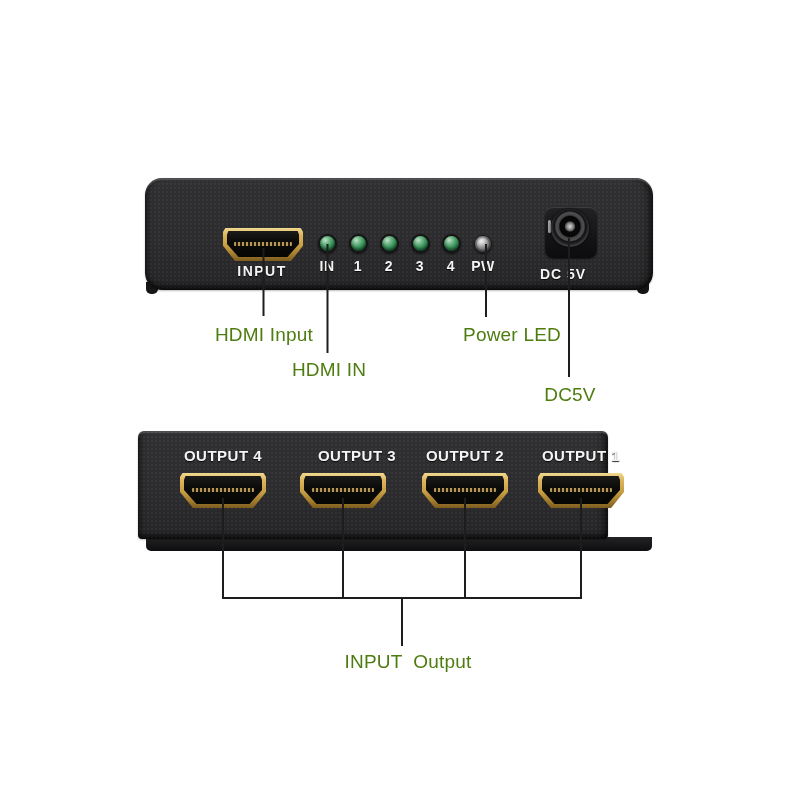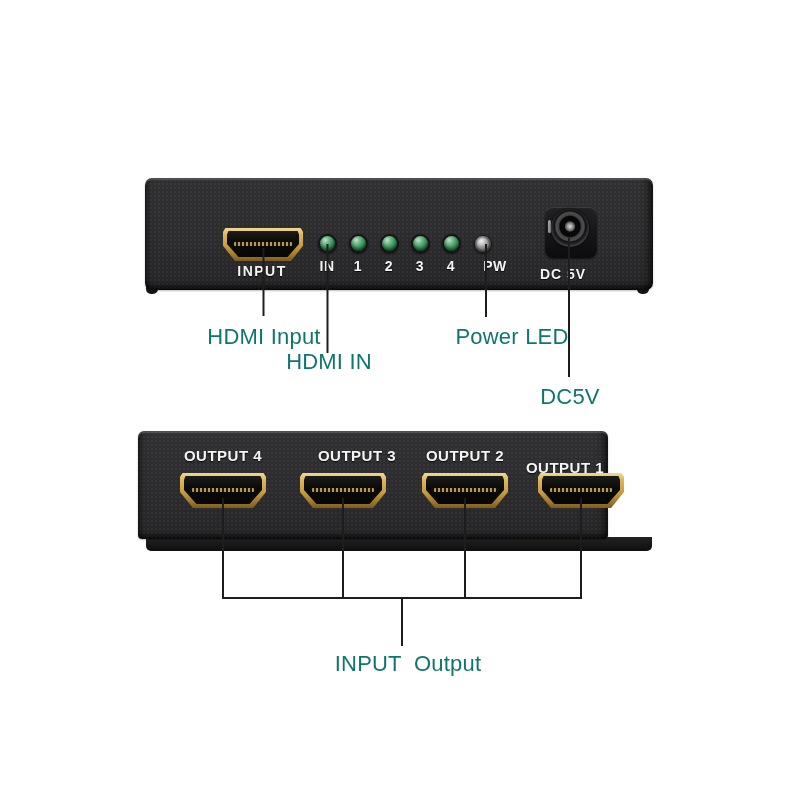--- a/index.html
+++ b/index.html
@@ -6,21 +6,21 @@
   .stage{position:relative;width:800px;height:800px;background:#ffffff;overflow:hidden;
          font-family:"Liberation Sans",sans-serif;}
 
   
   .panel{
     position:absolute;
     background:
       radial-gradient(rgba(255,255,255,0.045) 1px, transparent 1.2px),
       linear-gradient(180deg,#37373a 0%, #2f2f31 8%, #2c2c2e 55%, #262628 92%, #1d1d1f 100%);
     background-size:4px 4px,100% 100%;
-    border-radius:7px;
+    border-radius:17px;
     box-shadow:
       inset 0 2px 1px rgba(255,255,255,0.18),
       inset 0 -3px 4px rgba(0,0,0,0.55),
       inset 4px 0 6px -3px rgba(0,0,0,0.6),
       inset -6px 0 8px -3px rgba(0,0,0,0.7),
       0 1px 2px rgba(0,0,0,0.25);
   }
   .panel-front{left:145px;top:178px;width:508px;height:112px;}
   .panel-back {left:138px;top:431px;width:434px;height:108px;border-radius:6px 6px 4px 4px;padding-left:36px;}
   .panel-lip{
@@ -86,21 +86,21 @@
     position:absolute;color:#f4f4f4;font-weight:bold;text-align:center;
     text-shadow:0 1px 1px rgba(0,0,0,0.85);white-space:nowrap;
   }
   .input-label{left:67px;top:85px;width:100px;font-size:14px;letter-spacing:1.5px;}
   .led-label{width:40px;font-size:14px;top:80px;letter-spacing:0.5px;}
   .dc-label{left:368px;top:88px;width:100px;font-size:14px;letter-spacing:1px;}
   .out-label{top:16px;width:110px;font-size:15px;letter-spacing:0.5px;}
 
   
   .ann{
-    position:absolute;color:#0f766e;font-size:22px;letter-spacing:0.2px;
+    position:absolute;color:#4d7c0f;font-size:19px;letter-spacing:0.2px;
     transform:translateX(-50%);white-space:pre;
   }
   svg.lines{position:absolute;left:0;top:0;pointer-events:none;}
 </style>
 </head>
 <body>
 
 <div class="stage">
 
   <div class="foot" style="left:146px;top:282px;"></div>
@@ -119,36 +119,36 @@
     <div class="led" style="left:234.5px;top:56px;"></div>
     <div class="led" style="left:265.5px;top:56px;"></div>
     <div class="led" style="left:296.5px;top:56px;"></div>
     <div class="pw-dot" style="left:329px;top:56.5px;"></div>
 
     <div class="ptext led-label" style="left:162px;">IN</div>
     <div class="ptext led-label" style="left:193px;">1</div>
     <div class="ptext led-label" style="left:224px;">2</div>
     <div class="ptext led-label" style="left:255px;">3</div>
     <div class="ptext led-label" style="left:286px;">4</div>
-    <div class="ptext led-label" style="left:330px;">PW</div>
+    <div class="ptext led-label" style="left:318px;">PW</div>
 
     <div class="dc-jack">
       <div class="dc-tick"></div>
       <div class="dc-hole"></div>
     </div>
     <div class="ptext dc-label">DC 5V</div>
   </div>
 
   <div class="panel-lip"></div>
   <div class="panel panel-back">
 
     <div class="ptext out-label" style="left:30px;">OUTPUT 4</div>
     <div class="ptext out-label" style="left:164px;">OUTPUT 3</div>
     <div class="ptext out-label" style="left:272px;">OUTPUT 2</div>
-    <div class="ptext out-label" style="left:372px;margin-top:12px;">OUTPUT 1</div>
+    <div class="ptext out-label" style="left:388px;">OUTPUT 1</div>
 
     <div class="hdmi" style="left:42px;top:42px;width:86px;height:35px;">
       <div class="cavity"></div>
       <div class="pins"></div>
     </div>
     <div class="hdmi" style="left:162px;top:42px;width:86px;height:35px;">
       <div class="cavity"></div>
       <div class="pins"></div>
     </div>
     <div class="hdmi" style="left:284px;top:42px;width:86px;height:35px;">
@@ -172,18 +172,18 @@
       <line x1="223" y1="498" x2="223" y2="598"></line>
       <line x1="343" y1="498" x2="343" y2="598"></line>
       <line x1="465" y1="498" x2="465" y2="598"></line>
       <line x1="581" y1="498" x2="581" y2="598"></line>
       <line x1="222" y1="598" x2="582" y2="598"></line>
       <line x1="402" y1="598" x2="402" y2="646"></line>
     </g>
   </svg>
 
   <div class="ann" style="left:264px;top:324px;">HDMI Input</div>
-  <div class="ann" style="left:329px;top:349px;">HDMI IN</div>
+  <div class="ann" style="left:329px;top:359px;">HDMI IN</div>
   <div class="ann" style="left:512px;top:324px;">Power LED</div>
   <div class="ann" style="left:570px;top:384px;">DC5V</div>
   <div class="ann" style="left:408px;top:651px;">INPUT  Output</div>
 
 </div>
 
 </body></html>

